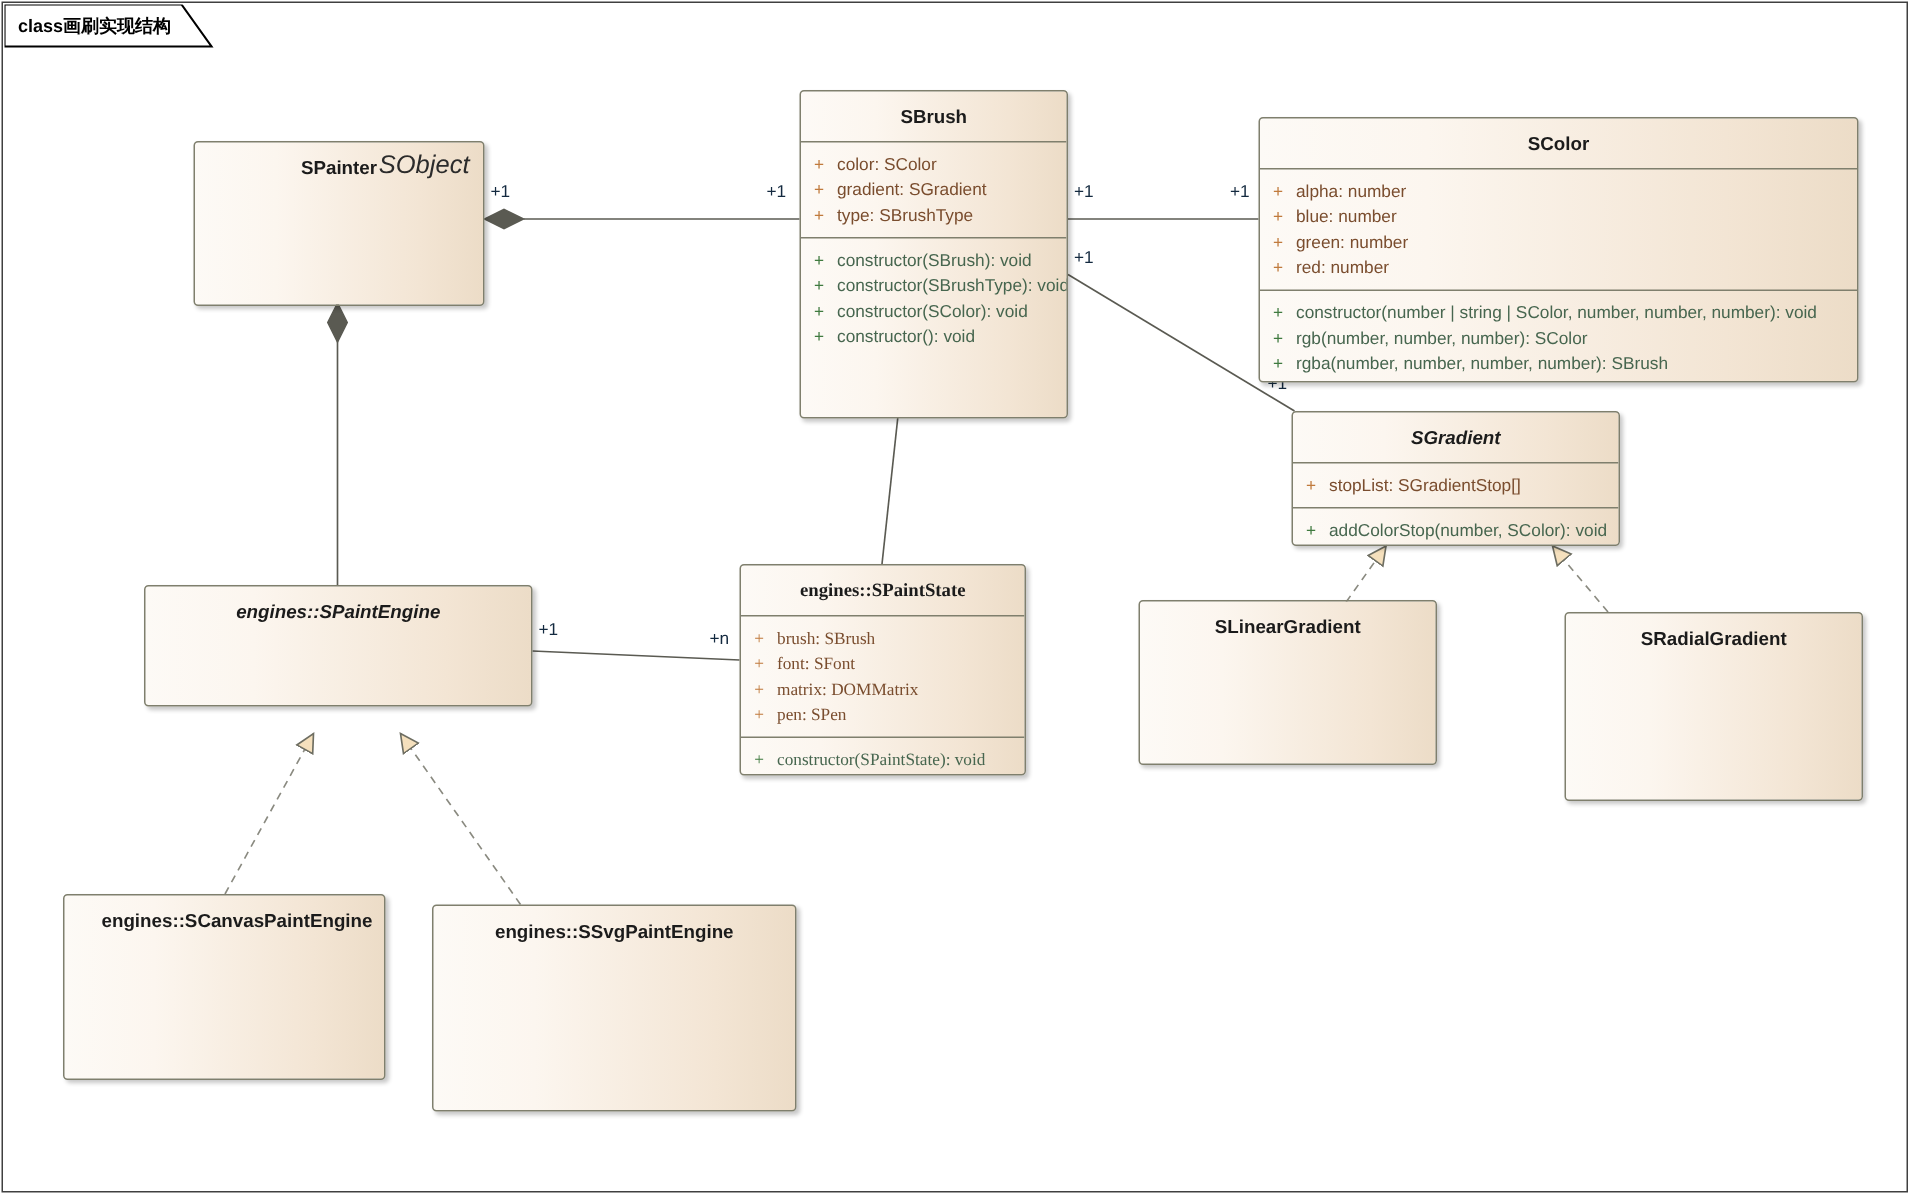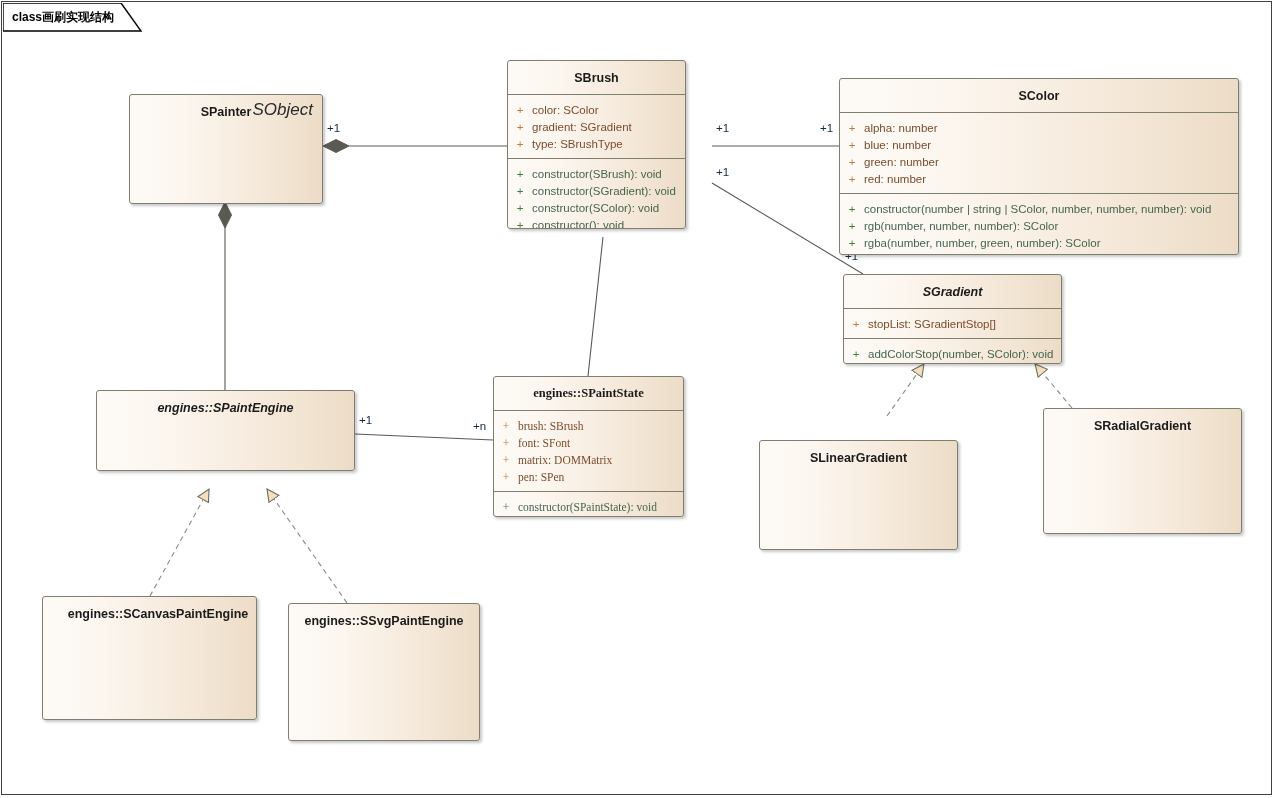--- a/index.html
+++ b/index.html
@@ -114,21 +114,21 @@
   <div class="mult" style="left:357px;top:412px;">+1</div>
   <div class="mult" style="left:471px;top:418px;">+n</div>
 
   <div class="cls" style="left:127px;top:92px;width:194px;height:110px;">
     <div class="hdr">
       <span class="stereo">SObject</span>
       <span class="name">SPainter</span>
     </div>
   </div>
 
-  <div class="cls" style="left:505px;top:58px;width:179px;height:169px;">
+  <div class="cls" style="left:531px;top:58px;width:179px;height:219px;">
     <div class="hdr withsep">
       <span class="name">SBrush</span>
     </div>
     <div class="sect">
       <div class="row attrrow">
           <span class="vis">+</span>
           <span class="txt">color: SColor</span>
         </div>
       <div class="row attrrow">
           <span class="vis">+</span>
@@ -139,21 +139,21 @@
           <span class="txt">type: SBrushType</span>
         </div>
     </div>
     <div class="sect sep">
       <div class="row methrow">
           <span class="vis">+</span>
           <span class="txt">constructor(SBrush): void</span>
         </div>
       <div class="row methrow">
           <span class="vis">+</span>
-          <span class="txt">constructor(SGradient): void</span>
+          <span class="txt">constructor(SBrushType): void</span>
         </div>
       <div class="row methrow">
           <span class="vis">+</span>
           <span class="txt">constructor(SColor): void</span>
         </div>
       <div class="row methrow">
           <span class="vis">+</span>
           <span class="txt">constructor(): void</span>
         </div>
     </div>
@@ -185,26 +185,26 @@
       <div class="row methrow">
           <span class="vis">+</span>
           <span class="txt">constructor(number | string | SColor, number, number, number): void</span>
         </div>
       <div class="row methrow">
           <span class="vis">+</span>
           <span class="txt">rgb(number, number, number): SColor</span>
         </div>
       <div class="row methrow">
           <span class="vis">+</span>
-          <span class="txt">rgba(number, number, green, number): SColor</span>
-        </div>
-    </div>
-  </div>
-
-  <div class="cls" style="left:841px;top:272px;width:219px;height:90px;">
+          <span class="txt">rgba(number, number, number, number): SBrush</span>
+        </div>
+    </div>
+  </div>
+
+  <div class="cls" style="left:859px;top:272px;width:219px;height:90px;">
     <div class="hdr withsep">
       <span class="name ital">SGradient</span>
     </div>
     <div class="sect">
       <div class="row attrrow">
           <span class="vis">+</span>
           <span class="txt">stopList: SGradientStop[]</span>
         </div>
     </div>
     <div class="sect sep">
@@ -244,37 +244,37 @@
         </div>
     </div>
     <div class="sect sep">
       <div class="row methrow">
           <span class="vis">+</span>
           <span class="txt">constructor(SPaintState): void</span>
         </div>
     </div>
   </div>
 
-  <div class="cls" style="left:757px;top:438px;width:199px;height:110px;">
+  <div class="cls" style="left:757px;top:398px;width:199px;height:110px;">
     <div class="hdr">
       <span class="name">SLinearGradient</span>
     </div>
   </div>
 
   <div class="cls" style="left:1041px;top:406px;width:199px;height:126px;">
     <div class="hdr">
       <span class="name">SRadialGradient</span>
     </div>
   </div>
 
   <div class="cls" style="left:40px;top:594px;width:215px;height:124px;padding-left:17px;">
     <div class="hdr">
       <span class="name">engines::SCanvasPaintEngine</span>
     </div>
   </div>
 
-  <div class="cls" style="left:286px;top:601px;width:192px;height:138px;">
+  <div class="cls" style="left:286px;top:601px;width:243px;height:138px;">
     <div class="hdr">
       <span class="name">engines::SSvgPaintEngine</span>
     </div>
   </div>
 
 </div>
 
 </body></html>

